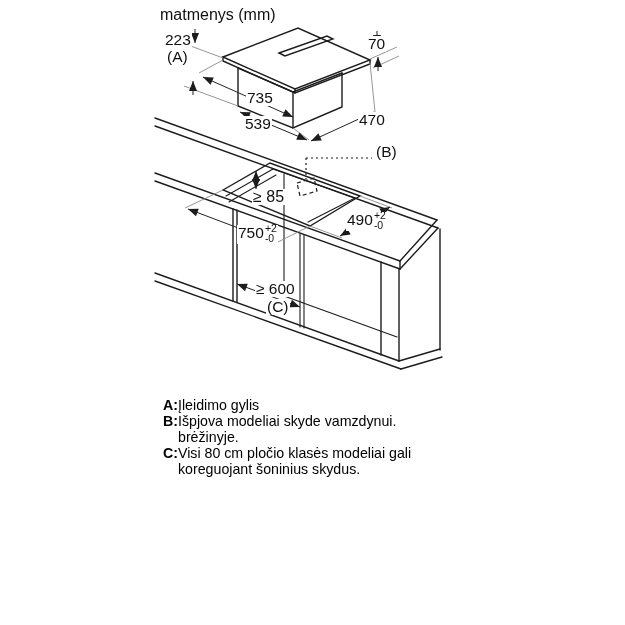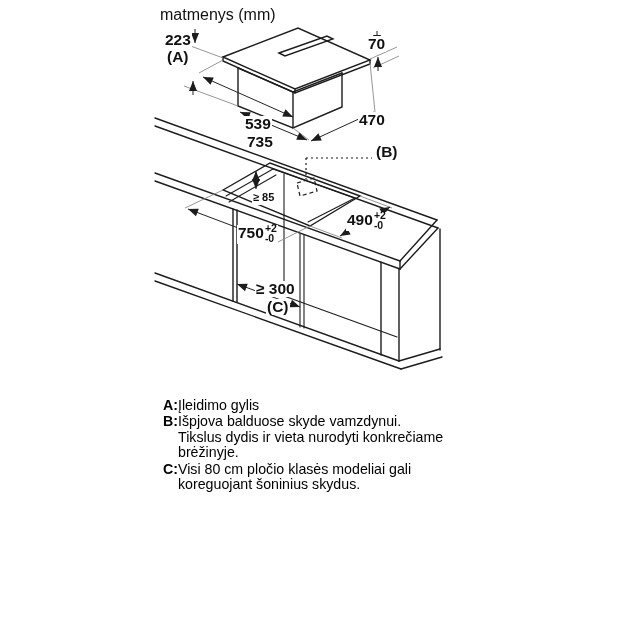--- a/index.html
+++ b/index.html
@@ -1,21 +1,21 @@
 <!DOCTYPE html>
 <html><head>
 <meta charset="utf-8">
 <style>
   html,body{margin:0;padding:0;background:#fff;}
   #stage{position:relative;width:557px;height:625px;background:#ffffff;overflow:hidden;
          font-family:"Liberation Sans",sans-serif;color:#000;}
   #drawing{position:absolute;left:0;top:0;width:625px;height:625px;}
   .lbl{position:absolute;background:#fff;font-size:15.5px;line-height:16px;white-space:nowrap;
-       font-family:"Liberation Sans",sans-serif;color:#111;padding:0 1px;font-weight:bold;}
-  .lbl.small{font-size:11px;}
+       font-family:"Liberation Sans",sans-serif;color:#111;padding:0 1px;}
+  .lbl.small{font-size:16px;}
   .title{position:absolute;left:160px;top:6px;font-size:16px;color:#111;background:#fff;}
   .tolwrap{display:inline-flex;flex-direction:column;vertical-align:top;
            font-size:10.5px;line-height:9.5px;margin-left:1px;transform:translateY(-1px);}
   .notes{position:absolute;left:163px;top:398px;width:310px;font-size:14.2px;line-height:15.4px;}
   .note{display:grid;grid-template-columns:15px 1fr;margin-bottom:1px;}
   .note .key{font-weight:bold;}
   .note .body span{display:block;}
 </style>
 </head>
 <body>
@@ -110,56 +110,55 @@
       <path d="M340,236 L390,207" marker-start="url(#ah)" marker-end="url(#ah)"></path>
       <path d="M237,284 L300,307" marker-start="url(#ah)" marker-end="url(#ah)"></path>
     </g>
   </svg>
 
   <div class="title">matmenys (mm)</div>
 
   <div class="lbl" style="left:164px;top:32px;">223</div>
   <div class="lbl" style="left:166px;top:49px;">(A)</div>
   <div class="lbl" style="left:367px;top:36px;">70</div>
-  <div class="lbl" style="left:246px;top:90px;margin-top:44px;">735</div>
+  <div class="lbl" style="left:246px;top:90px;">735</div>
   <div class="lbl" style="left:244px;top:116px;">539</div>
   <div class="lbl" style="left:314px;top:112px;margin-left:44px;">470</div>
 
   <div class="lbl" style="left:375px;top:144px;">(B)</div>
   <div class="lbl small" style="left:252px;top:189px;">≥ 85</div>
 
   <div class="lbl" style="left:346px;top:212px;">
     <span>490</span><span class="tolwrap">
         <span>+2</span>
         <span>-0</span>
       </span>
   </div>
 
   <div class="lbl" style="left:237px;top:225px;">
     <span>750</span><span class="tolwrap">
         <span>+2</span>
         <span>-0</span>
       </span>
   </div>
 
-  <div class="lbl" style="left:255px;top:281px;">≥ 300</div>
+  <div class="lbl" style="left:255px;top:281px;">≥ 600</div>
   <div class="lbl" style="left:266px;top:299px;">(C)</div>
 
   <div class="notes">
     <div class="note">
       <span class="key">A:</span>
       <span class="body">
           <span>Įleidimo gylis</span>
         </span>
     </div>
     <div class="note">
       <span class="key">B:</span>
       <span class="body">
-        <span>Išpjova balduose skyde vamzdynui.</span>
-        <span>Tikslus dydis ir vieta nurodyti konkrečiame</span>
+        <span>Išpjova modeliai skyde vamzdynui.</span>
         <span>brėžinyje.</span>
       </span>
     </div>
     <div class="note">
       <span class="key">C:</span>
       <span class="body">
         <span>Visi 80 cm pločio klasės modeliai gali</span>
         <span>koreguojant šoninius skydus.</span>
       </span>
     </div>

